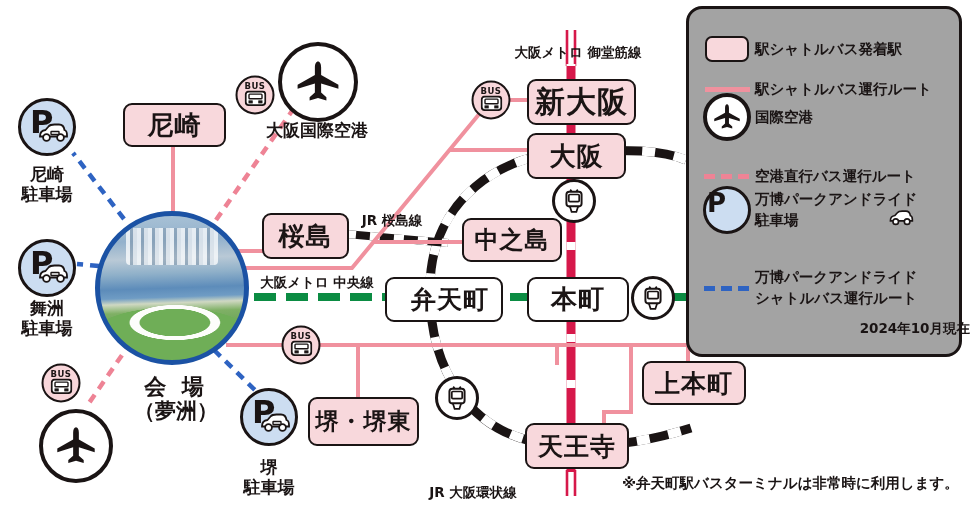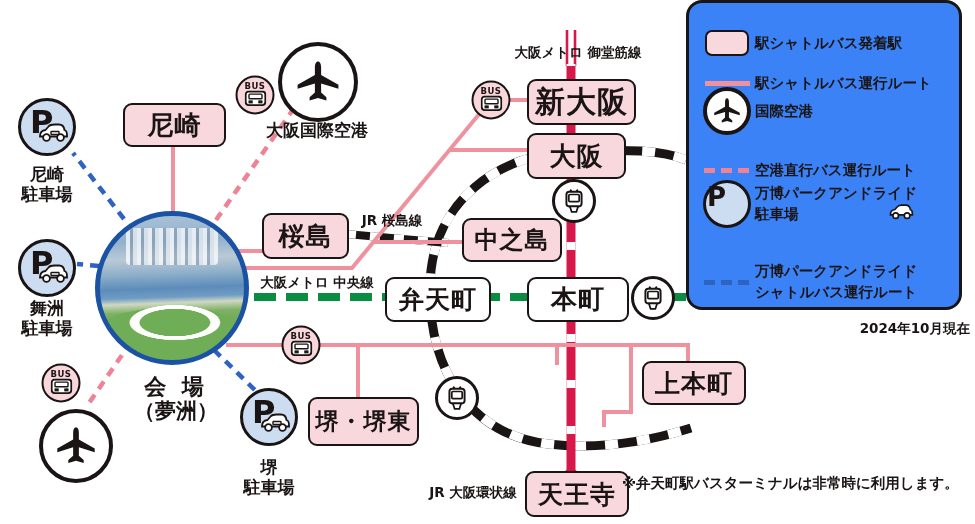--- a/index.html
+++ b/index.html
@@ -63,21 +63,21 @@
     transform:translate(-50%,-50%);}
   .park-ic .p-letter{position:absolute;left:9px;top:2px;font-size:32px;font-weight:800;}
   .park-ic svg{position:absolute;right:4px;bottom:9px;}
   .train-ic{position:absolute;z-index:4;width:44px;height:44px;border-radius:50%;background:#fff;
     border:3px solid var(--c-ink);box-sizing:border-box;display:flex;align-items:center;
     justify-content:center;transform:translate(-50%,-50%);}
 
   .icon-caption{font-size:17px;line-height:20px;}
 
   
-  #legend{position:absolute;z-index:5;left:686px;top:0;width:276px;height:310px;background:#3b82f6;
+  #legend{position:absolute;z-index:5;left:686px;top:6px;width:276px;height:351px;background:#a3a3a3;
     border:3px solid var(--c-ink);border-radius:16px;box-sizing:border-box;}
   .lg-row{position:absolute;left:10px;display:flex;align-items:center;}
   .lg-icon{width:56px;display:flex;align-items:center;justify-content:center;flex:0 0 56px;}
   .lg-text{font-size:14.5px;font-weight:700;line-height:21px;white-space:nowrap;}
   .lg-sw-box{width:44px;height:26px;background:var(--c-box-pink);border:2.6px solid var(--c-ink);border-radius:7px;box-sizing:border-box;}
   .lg-sw-line{width:45px;height:5px;background:var(--c-shuttle);}
   .lg-sw-dash{width:46px;height:5px;background:repeating-linear-gradient(90deg,var(--c-air-route) 0 11px,rgba(0,0,0,0) 11px 17px);}
   .lg-sw-dash.blue{background:repeating-linear-gradient(90deg,var(--c-pnr-route) 0 11px,rgba(0,0,0,0) 11px 17px);}
   .lg-plane{position:static;transform:none;width:48px;height:48px;}
   .lg-park{position:static;transform:none;width:48px;height:48px;}
@@ -151,24 +151,24 @@
   <div class="lbl line-lbl" style="left:578px;top:53px;">大阪メトロ 御堂筋線</div>
   <div class="lbl line-lbl" style="left:392px;top:221px;">JR 桜島線</div>
   <div class="lbl line-lbl" style="left:317px;top:283px;">大阪メトロ 中央線</div>
   <div class="lbl line-lbl" style="left:473px;top:451px;margin-top:42px;">JR 大阪環状線</div>
 
   <div class="stn" style="left:123px;top:103px;width:99px;height:40px;font-size:26px;">尼崎</div>
   <div class="stn" style="left:527px;top:79px;width:105px;height:42px;font-size:30px;">新大阪</div>
   <div class="stn" style="left:527px;top:133px;width:95px;height:42px;font-size:26px;">大阪</div>
   <div class="stn" style="left:262px;top:213px;width:83px;height:42px;font-size:26px;text-align:right;">桜島</div>
   <div class="stn" style="left:462px;top:218px;width:96px;height:40px;font-size:24px;">中之島</div>
-  <div class="stn white" style="left:385px;top:277px;width:102px;height:41px;font-size:25px;">弁天町</div>
+  <div class="stn white" style="left:385px;top:277px;width:102px;height:41px;font-size:25px;padding-left:12px;">弁天町</div>
   <div class="stn white" style="left:527px;top:277px;width:98px;height:41px;font-size:26px;">本町</div>
   <div class="stn" style="left:642px;top:361px;width:100px;height:40px;font-size:25px;">上本町</div>
-  <div class="stn" style="left:525px;top:423px;width:100px;height:42px;font-size:25px;margin-top:48px;">天王寺</div>
+  <div class="stn" style="left:525px;top:423px;width:100px;height:42px;font-size:25px;">天王寺</div>
   <div class="stn" style="left:308px;top:397px;width:107px;height:45px;font-size:23px;">堺・堺東</div>
 
   <div class="train-ic" style="left:574px;top:201px;">
     <svg width="26" height="26" viewBox="0 0 24 24" fill="none" stroke="#1a1414">
       <path d="M8.5 1.5 L10 3.5 M15.5 1.5 L14 3.5" stroke-width="1.6"></path>
       <rect x="5" y="3.5" width="14" height="13.5" rx="2.6" stroke-width="1.8" fill="#fff"></rect>
       <rect x="7.2" y="6" width="9.6" height="6.6" rx="1" stroke-width="1.6" fill="#fff"></rect>
       <path d="M8.2 17 L15.8 17 L14.2 22 L9.8 22 Z" stroke-width="1.6" fill="#fff"></path>
     </svg>
   </div>

